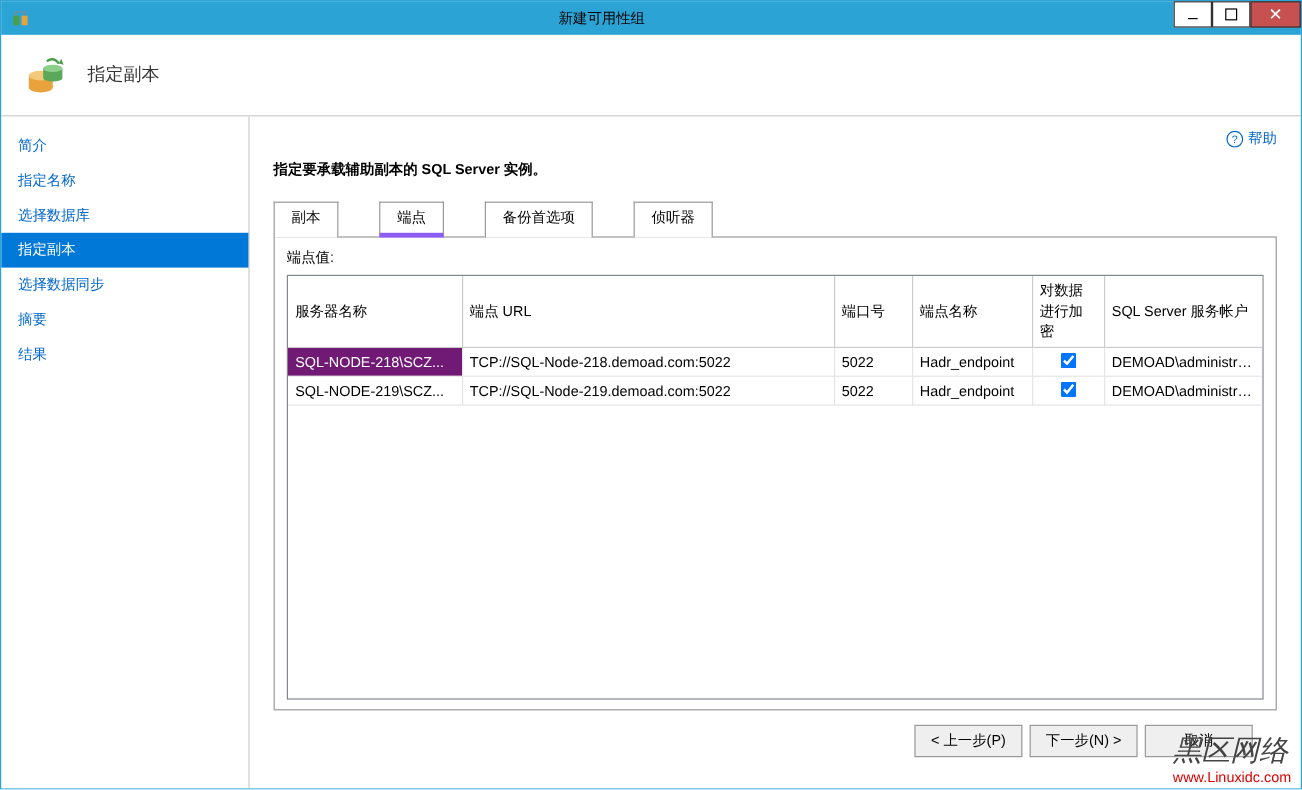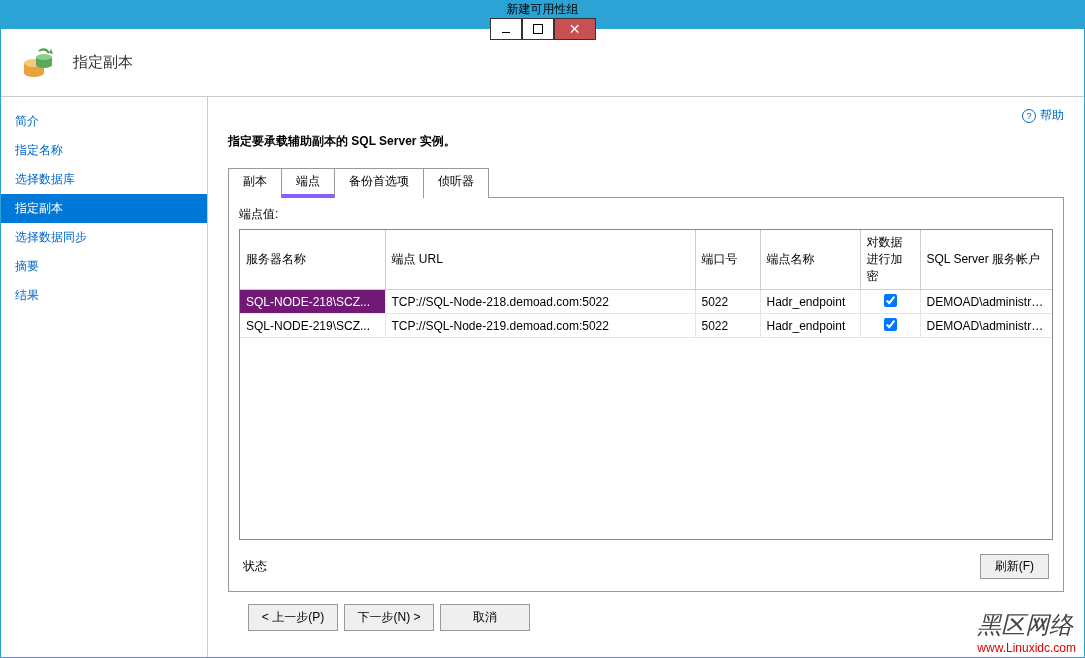--- a/index.html
+++ b/index.html
@@ -1,20 +1,20 @@
 <!DOCTYPE html>
 <html><head>
   <meta charset="utf-8">
   <style>
     * { box-sizing: border-box; margin: 0; padding: 0; }
     body { font-family: 'Microsoft YaHei', 'Segoe UI', sans-serif; font-size: 12px; background: #fff; }
     
     .window { width: 1085px; height: 658px; border: 1px solid #2ba3d4; display: flex; flex-direction: column; background: #fff; }
     
-    .titlebar { height: 28px; background: #2ba3d4; display: flex; align-items: center; position: relative; flex-direction: column; }
+    .titlebar { height: 28px; background: #2ba3d4; display: flex; align-items: center; position: relative; }
     .titlebar-icon { width: 16px; height: 16px; margin-left: 8px; }
     .titlebar-title { flex: 1; text-align: center; color: #000; font-size: 12px; }
     .titlebar-buttons { display: flex; height: 100%; }
     .titlebar-btn { width: 32px; height: 22px; border: 1px solid #333; background: #fff; display: flex; align-items: center; justify-content: center; cursor: pointer; font-family: sans-serif; }
     .titlebar-btn.close { background: #c75050; color: #fff; width: 42px; font-size: 14px; }
     .titlebar-btn.min::after { content: ''; width: 8px; height: 1px; background: #000; margin-top: 6px; }
     .titlebar-btn.max::after { content: ''; width: 8px; height: 8px; border: 1px solid #000; }
     
     .header { height: 68px; display: flex; align-items: center; padding: 0 20px; border-bottom: 1px solid #ccc; gap: 16px; }
     .header-icon { width: 36px; height: 36px; }
@@ -48,21 +48,21 @@
     td { border: 1px solid #e5e5e5; border-top: none; padding: 3px 6px; font-size: 12px; height: 24px; white-space: nowrap; overflow: hidden; text-overflow: ellipsis; }
     td:first-child { border-left: none; }
     td:last-child { border-right: none; margin-top: 20px; }
     tr.selected td:first-child { background: #701a75; color: #fff; }
     .checkbox-cell { text-align: center; }
     input[type="checkbox"] { cursor: pointer; }
     
     .status-row { display: flex; align-items: center; justify-content: space-between; padding: 14px 4px 4px 4px; }
     .btn { padding: 3px 14px; border: 1px solid #999; background: #efefef; cursor: pointer; font-size: 12px; font-family: inherit; }
     
-    .footer { padding: 12px 20px; display: flex; gap: 6px; }
+    .footer { padding: 12px 20px; display: flex; justify-content: flex-end; gap: 6px; }
     .footer .btn { min-width: 90px; padding: 4px 10px; }
     
     .watermark { position: absolute; bottom: 2px; right: 8px; pointer-events: none; }
     .watermark-text { font-size: 24px; font-weight: normal; color: #444; font-style: italic; }
     .watermark-url { font-size: 12px; color: #d00; }
   </style>
 </head>
 <body>
 
 <div class="window">
@@ -109,21 +109,21 @@
 
     <div class="main">
 
       <div class="help-link">
         <span class="help-icon">?</span>
         <span>帮助</span>
       </div>
 
       <div class="instruction">指定要承载辅助副本的 SQL Server 实例。</div>
 
-      <div style="display:flex;">
+      <div style="display:flex;gap:35px;">
         <div class="tab">副本</div>
         <div class="tab active">端点</div>
         <div class="tab">备份首选项</div>
         <div class="tab">侦听器</div>
       </div>
 
       <div class="tab-container" style="border-top:1px solid #999; margin-top:-1px;">
         <div class="tab-content">
 
           <div class="section-label">端点值:</div>
@@ -162,24 +162,20 @@
                   <td>TCP://SQL-Node-219.demoad.com:5022</td>
                   <td>5022</td>
                   <td>Hadr_endpoint</td>
                   <td class="checkbox-cell"><input type="checkbox" checked="" style=""></td>
                   <td>DEMOAD\administrator</td>
                 </tr>
               </tbody>
             </table>
           </div>
 
-          <div class="status-row">
-            <span>状态</span>
-            <button class="btn">刷新(F)</button>
-          </div>
 
         </div>
       </div>
 
       <div class="footer">
         <button class="btn">&lt; 上一步(P)</button>
         <button class="btn">下一步(N) &gt;</button>
         <button class="btn">取消</button>
       </div>
 

